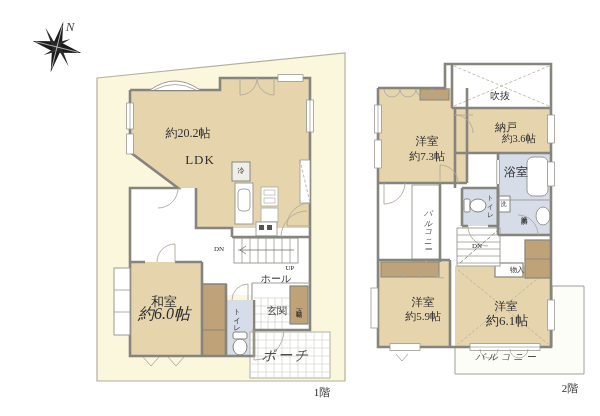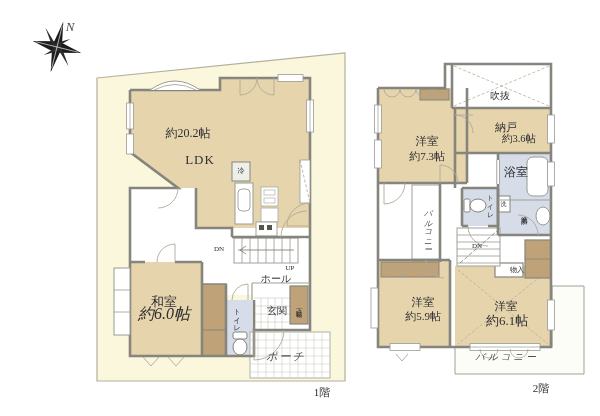--- a/index.html
+++ b/index.html
@@ -203,35 +203,35 @@
 <div class="lbl" style="left:188px;top:133px;font-size:12px;">約20.2帖</div>
 <div class="lbl" style="left:164px;top:301px;font-size:13px;">和室</div>
 <div class="lbl" style="left:164px;top:314px;font-size:16px;font-style:italic;">約6.0帖</div>
 <div class="lbl" style="left:263px;top:279px;font-size:10px;margin-left:13px;">ホール</div>
 <div class="lbl" style="left:277px;top:311px;font-size:10px;">玄関</div>
 <div class="lbl v" style="left:299px;top:305px;font-size:6.5px;">下駄箱</div>
 <div class="lbl v" style="left:236px;top:316px;font-size:7px;">トイレ</div>
 <div class="lbl" style="left:241px;top:171px;font-size:7px;">冷</div>
 <div class="lbl" style="left:219px;top:249px;font-size:7px;">DN</div>
 <div class="lbl" style="left:290px;top:268px;font-size:7px;">UP</div>
-<div class="lbl hand" style="left:286px;top:356px;font-size:11px;letter-spacing:2px;">ポーチ</div>
+<div class="lbl hand" style="left:286px;top:356px;font-size:14px;letter-spacing:2px;">ポーチ</div>
 <div class="lbl" style="left:322px;top:392px;font-size:11px;">1階</div>
 
 <div class="lbl" style="left:427px;top:142px;font-size:11.5px;">洋室</div>
 <div class="lbl" style="left:427px;top:156px;font-size:11px;">約7.3帖</div>
 <div class="lbl" style="left:500px;top:96px;font-size:10px;">吹抜</div>
 <div class="lbl" style="left:506px;top:127px;font-size:11px;text-align:center;">納戸</div>
 <div class="lbl" style="left:507px;top:139px;font-size:10.5px;padding-left:24px;">約3.6帖</div>
 <div class="lbl" style="left:516px;top:172px;font-size:12px;">浴室</div>
 <div class="lbl" style="left:503.5px;top:204px;font-size:6px;">洗</div>
 <div class="lbl v" style="left:524px;top:212px;font-size:6.5px;">洗面所</div>
 <div class="lbl v" style="left:490px;top:203px;font-size:6.5px;">トイレ</div>
 <div class="lbl v hand" style="left:427px;top:225px;font-size:8px;">バルコニー</div>
 <div class="lbl" style="left:477px;top:246px;font-size:7px;">DN</div>
 <div class="lbl" style="left:517px;top:270px;font-size:7px;">物入</div>
 <div class="lbl" style="left:423px;top:303px;font-size:11.5px;">洋室</div>
 <div class="lbl" style="left:423px;top:316px;font-size:11px;">約5.9帖</div>
 <div class="lbl" style="left:506px;top:307px;font-size:11.5px;">洋室</div>
 <div class="lbl" style="left:507px;top:320px;font-size:13px;">約6.1帖</div>
 <div class="lbl hand" style="left:507px;top:358px;font-size:9.5px;letter-spacing:3px;">バルコニー</div>
-<div class="lbl" style="left:541px;top:388px;font-size:11px;">2階</div>
+<div class="lbl" style="left:570px;top:388px;font-size:11px;">2階</div>
 
 </div>
 
 </body></html>

